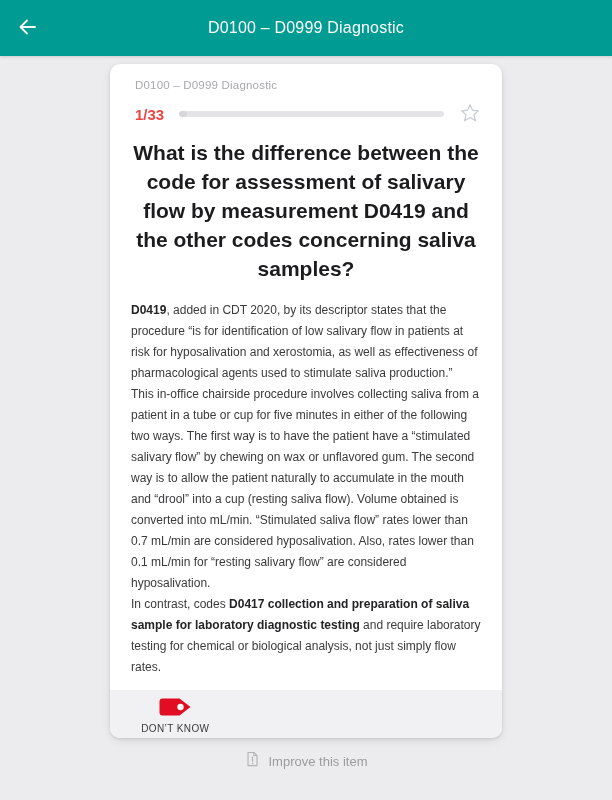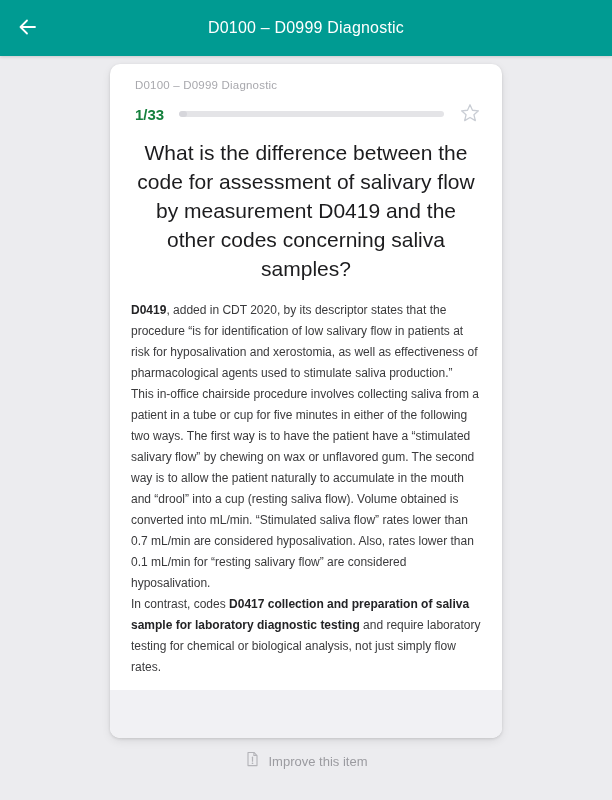--- a/index.html
+++ b/index.html
@@ -62,21 +62,21 @@
   }
   .progress-row {
     display: flex;
     align-items: center;
     margin-top: 11px;
     padding-left: 5px;
   }
   .progress-count {
     font-size: 15px;
     font-weight: 700;
-    color: #15803d;
+    color: #ef4444;
     margin-right: 15px;
   }
   .progress-track {
     flex: 1;
     height: 6px;
     background: #e4e4e7;
     border-radius: 3px;
     overflow: hidden;
     margin-right: 14px;
   }
@@ -90,21 +90,21 @@
     height: 24px;
     display: flex;
     align-items: center;
     justify-content: center;
     cursor: pointer;
     background: transparent;
     border: none;
   }
   .question {
     font-size: 21px;
-    font-weight: 400;
+    font-weight: 700;
     line-height: 29px;
     text-align: center;
     color: #1c1c1e;
     margin: 12px 0 0;
   }
   .answer {
     font-size: 12px;
     line-height: 21px;
     color: #3a3a3c;
     margin-top: 17px;
@@ -177,20 +177,29 @@
         </span>
       </button>
     </div>
 
     <h1 class="question">What is the difference between the code for assessment of salivary flow by measurement D0419 and the other codes concerning saliva samples?</h1>
 
     <div class="answer"><b>D0419</b>, added in CDT 2020, by its descriptor states that the procedure “is for identification of low salivary flow in patients at risk for hyposalivation and xerostomia, as well as effectiveness of pharmacological agents used to stimulate saliva production.”<br>This in-office chairside procedure involves collecting saliva from a patient in a tube or cup for five minutes in either of the following two ways. The first way is to have the patient have a “stimulated salivary flow” by chewing on wax or unflavored gum. The second way is to allow the patient naturally to accumulate in the mouth and “drool” into a cup (resting saliva flow). Volume obtained is converted into mL/min. “Stimulated saliva flow” rates lower than 0.7 mL/min are considered hyposalivation. Also, rates lower than 0.1 mL/min for “resting salivary flow” are considered hyposalivation.<br>In contrast, codes <b>D0417 collection and preparation of saliva sample for laboratory diagnostic testing</b> and  require laboratory testing for chemical or biological analysis, not just simply flow rates.</div>
   </div>
 
   <div class="card-footer">
+    <button class="rate-btn">
+      <span>
+        <svg width="34" height="20" viewBox="0 0 34 20">
+          <path d="M4.5 1.5H21.5L32.5 10 21.5 18.5H4.5A3 3 0 0 1 1.5 15.5V4.5A3 3 0 0 1 4.5 1.5Z" fill="#e20d22"></path>
+          <circle cx="22.5" cy="10" r="3.2" fill="#ffffff"></circle>
+        </svg>
+      </span>
+      <span class="rate-label">DON’T KNOW</span>
+    </button>
   </div>
 </main>
 
 <div class="improve-row">
   <span>
     <svg width="15" height="16" viewBox="0 0 16 17">
       <path d="M3.2 1.5h6.3l3.3 3.3V15.5H3.2z" fill="none" stroke="#b3b3b8" stroke-width="1.2" stroke-linejoin="round"></path>
       <path d="M9.5 1.5v3.3h3.3" fill="none" stroke="#b3b3b8" stroke-width="1.2" stroke-linejoin="round"></path>
       <path d="M8 6.6v4.2" fill="none" stroke="#b3b3b8" stroke-width="1.3" stroke-linecap="round"></path>
       <circle cx="8" cy="13" r="0.9" fill="#b3b3b8"></circle>

